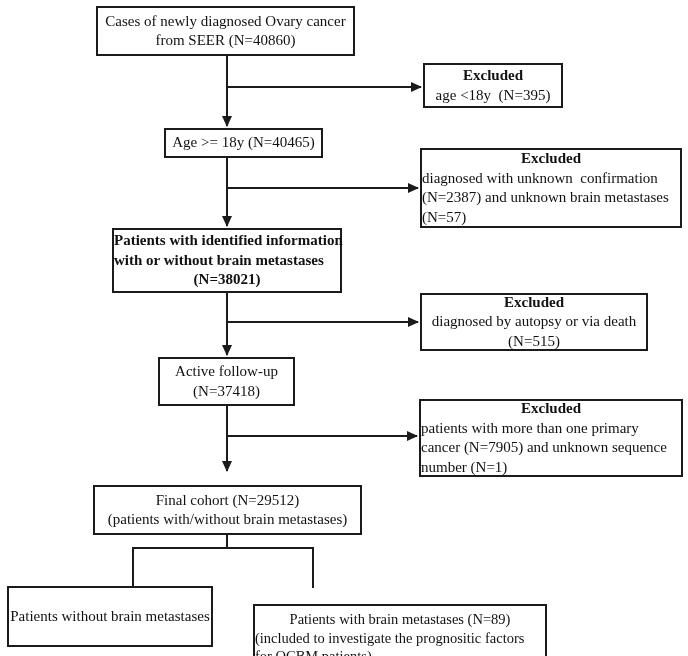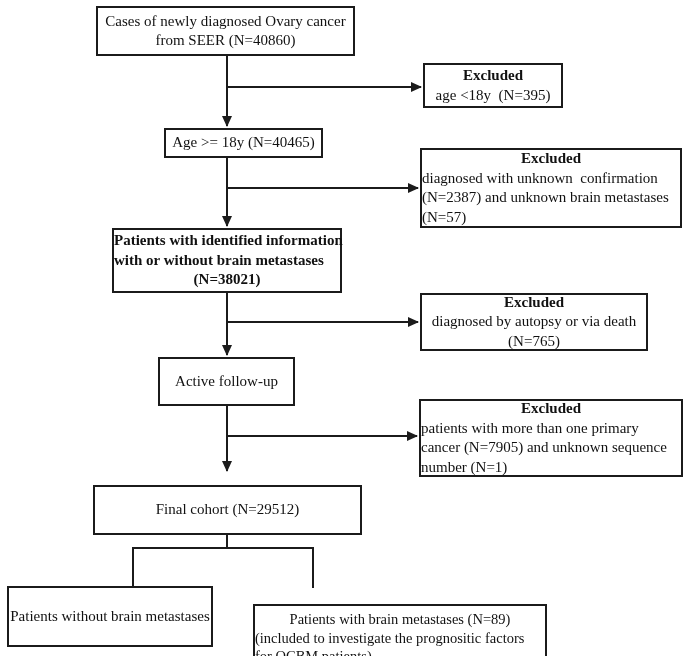--- a/index.html
+++ b/index.html
@@ -90,24 +90,26 @@
   </div>
 
   <div class="box" style="left:112px; top:228px; width:230px; height:65px;font-weight:bold;">
     <div class="line l">Patients with identified information</div>
     <div class="line l">with or without brain metastases</div>
     <div class="line">(N=38021)</div>
   </div>
 
   <div class="box" style="left:158px; top:357px; width:137px; height:49px;">
     <div class="line">Active follow-up</div>
+    <div class="line">(N=37418)</div>
   </div>
 
   <div class="box" style="left:93px; top:473px; width:269px; height:50px;margin-top:12px;">
     <div class="line">Final cohort (N=29512)</div>
+    <div class="line">(patients with/without brain metastases)</div>
   </div>
 
   <div class="box" style="left:7px; top:586px; width:206px; height:61px;">
     <div class="line">Patients without brain metastases</div>
   </div>
 
   <div class="box small-font" style="left:253px; top:604px; width:294px; height:68px;">
     <div class="line">Patients with brain metastases (N=89)</div>
     <div class="line l">(included to investigate the prognositic factors</div>
     <div class="line l">for OCBM patients)</div>
@@ -121,21 +123,21 @@
   <div class="box" style="left:420px; top:148px; width:262px; height:80px;">
     <div class="title">Excluded</div>
     <div class="line l">diagnosed with unknown  confirmation</div>
     <div class="line l">(N=2387) and unknown brain metastases</div>
     <div class="line l">(N=57)</div>
   </div>
 
   <div class="box" style="left:420px; top:293px; width:228px; height:58px;">
     <div class="title">Excluded</div>
     <div class="line">diagnosed by autopsy or via death</div>
-    <div class="line">(N=765)</div>
+    <div class="line">(N=515)</div>
   </div>
 
   <div class="box" style="left:419px; top:399px; width:264px; height:78px;">
     <div class="title">Excluded</div>
     <div class="line l">patients with more than one primary</div>
     <div class="line l">cancer (N=7905) and unknown sequence</div>
     <div class="line l">number (N=1)</div>
   </div>
 
 </div>

